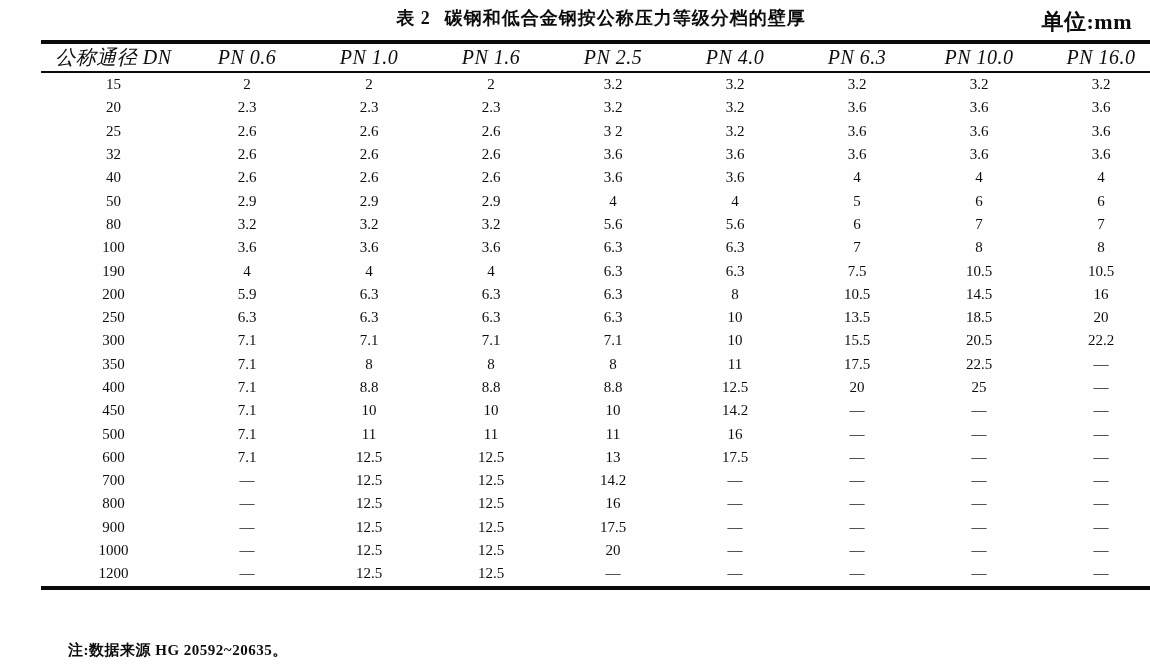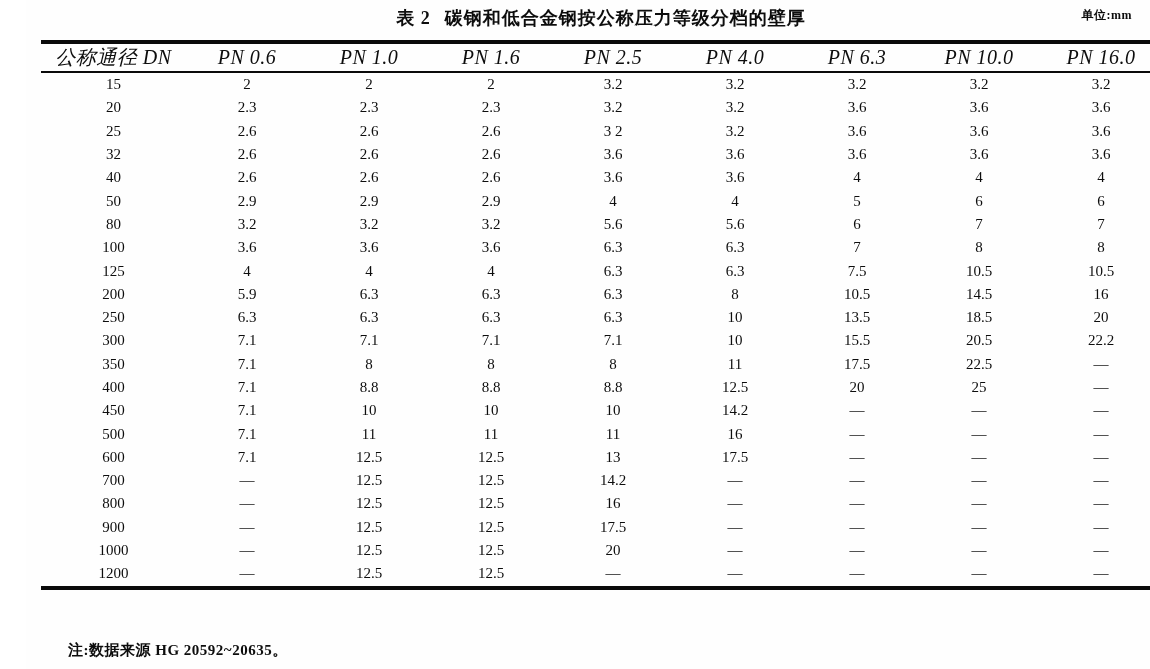--- a/index.html
+++ b/index.html
@@ -28,21 +28,21 @@
     letter-spacing: 1px;
     white-space: nowrap;
   }
   .title-bar .table-label {
     margin-right: 14px;
   }
   .unit-label {
     position: absolute;
     top: 7px;
     right: 44px;
-    font-size: 12px;
+    font-size: 22px;
     font-weight: bold;
     letter-spacing: 0.5px;
   }
   table.data-table {
     position: absolute;
     top: 40px;
     left: 15px;
     width: 1120px;
     border-collapse: collapse;
     table-layout: fixed;
@@ -203,21 +203,21 @@
           <td>3.6</td>
           <td>3.6</td>
           <td>3.6</td>
           <td>6.3</td>
           <td>6.3</td>
           <td>7</td>
           <td>8</td>
           <td>8</td>
         </tr>
         <tr>
-          <td>125</td>
+          <td>190</td>
           <td>4</td>
           <td>4</td>
           <td>4</td>
           <td>6.3</td>
           <td>6.3</td>
           <td>7.5</td>
           <td>10.5</td>
           <td>10.5</td>
         </tr>
         <tr>

